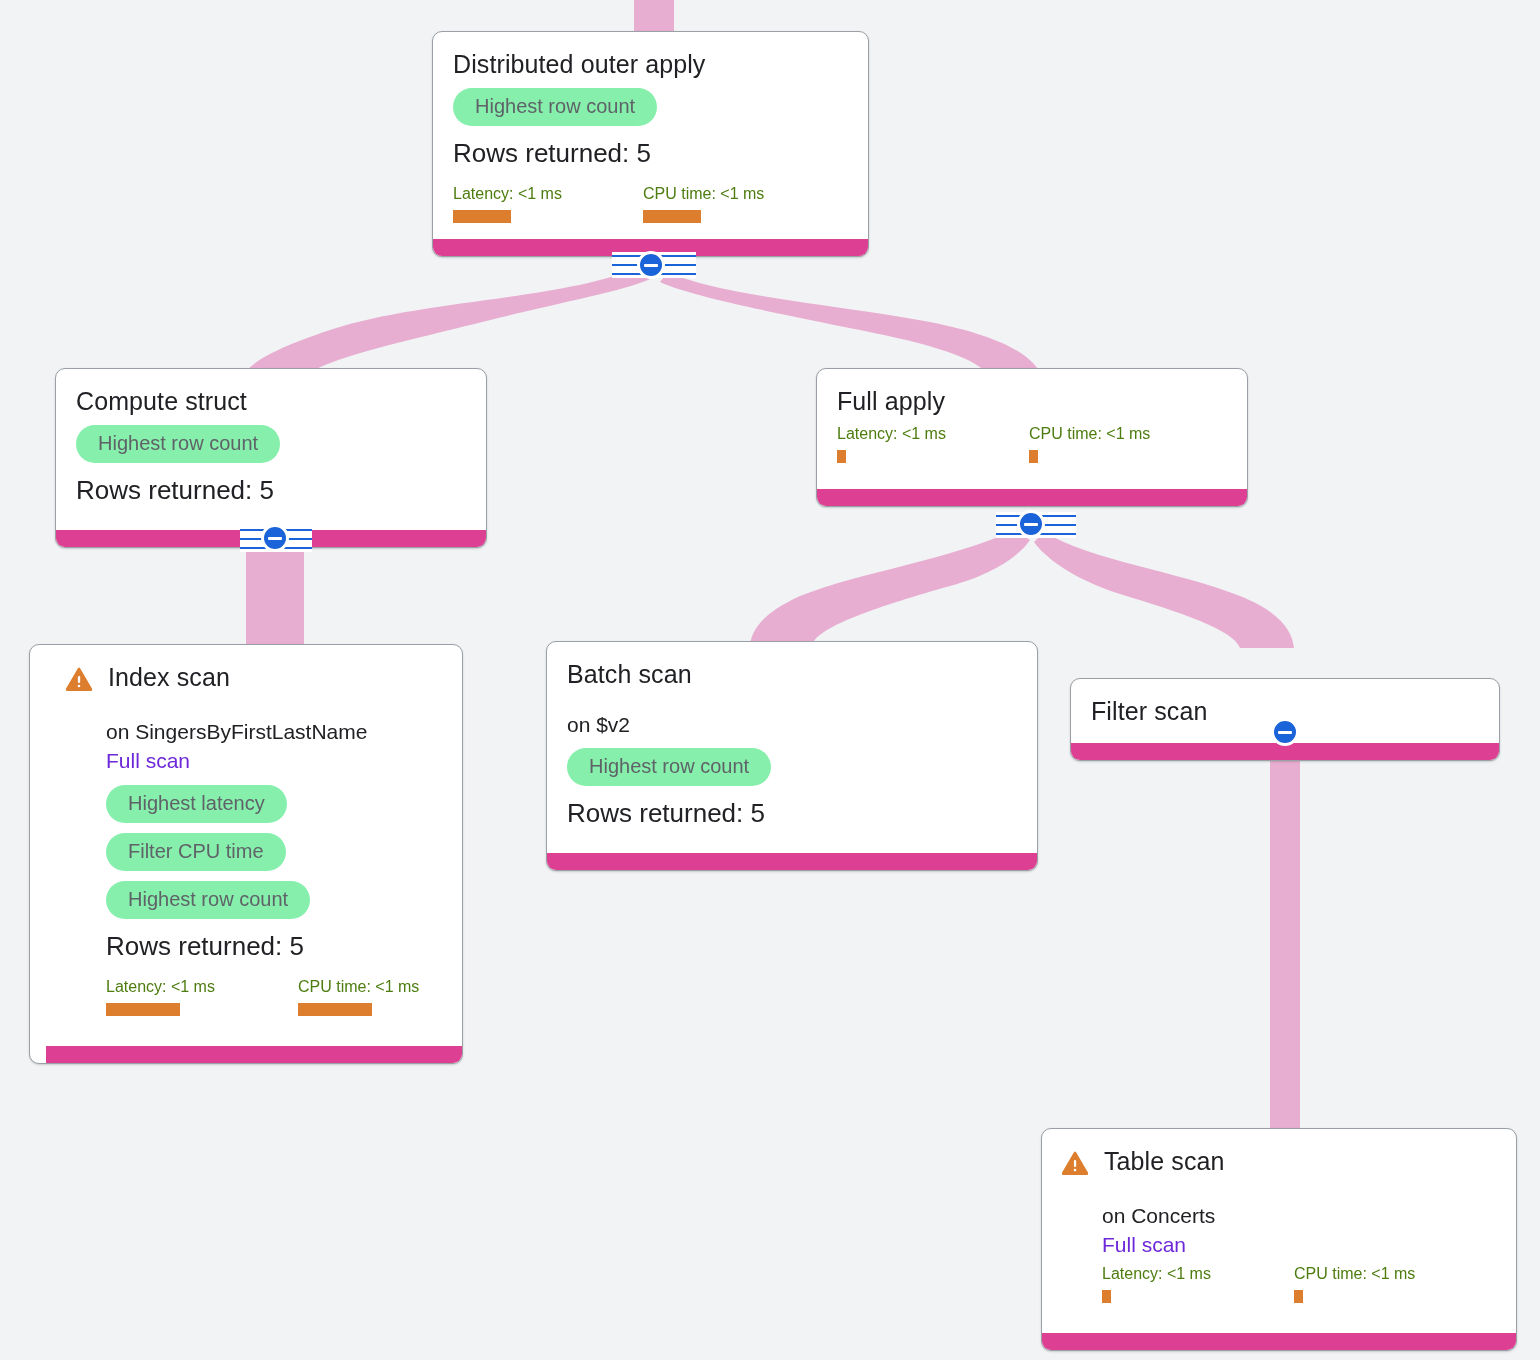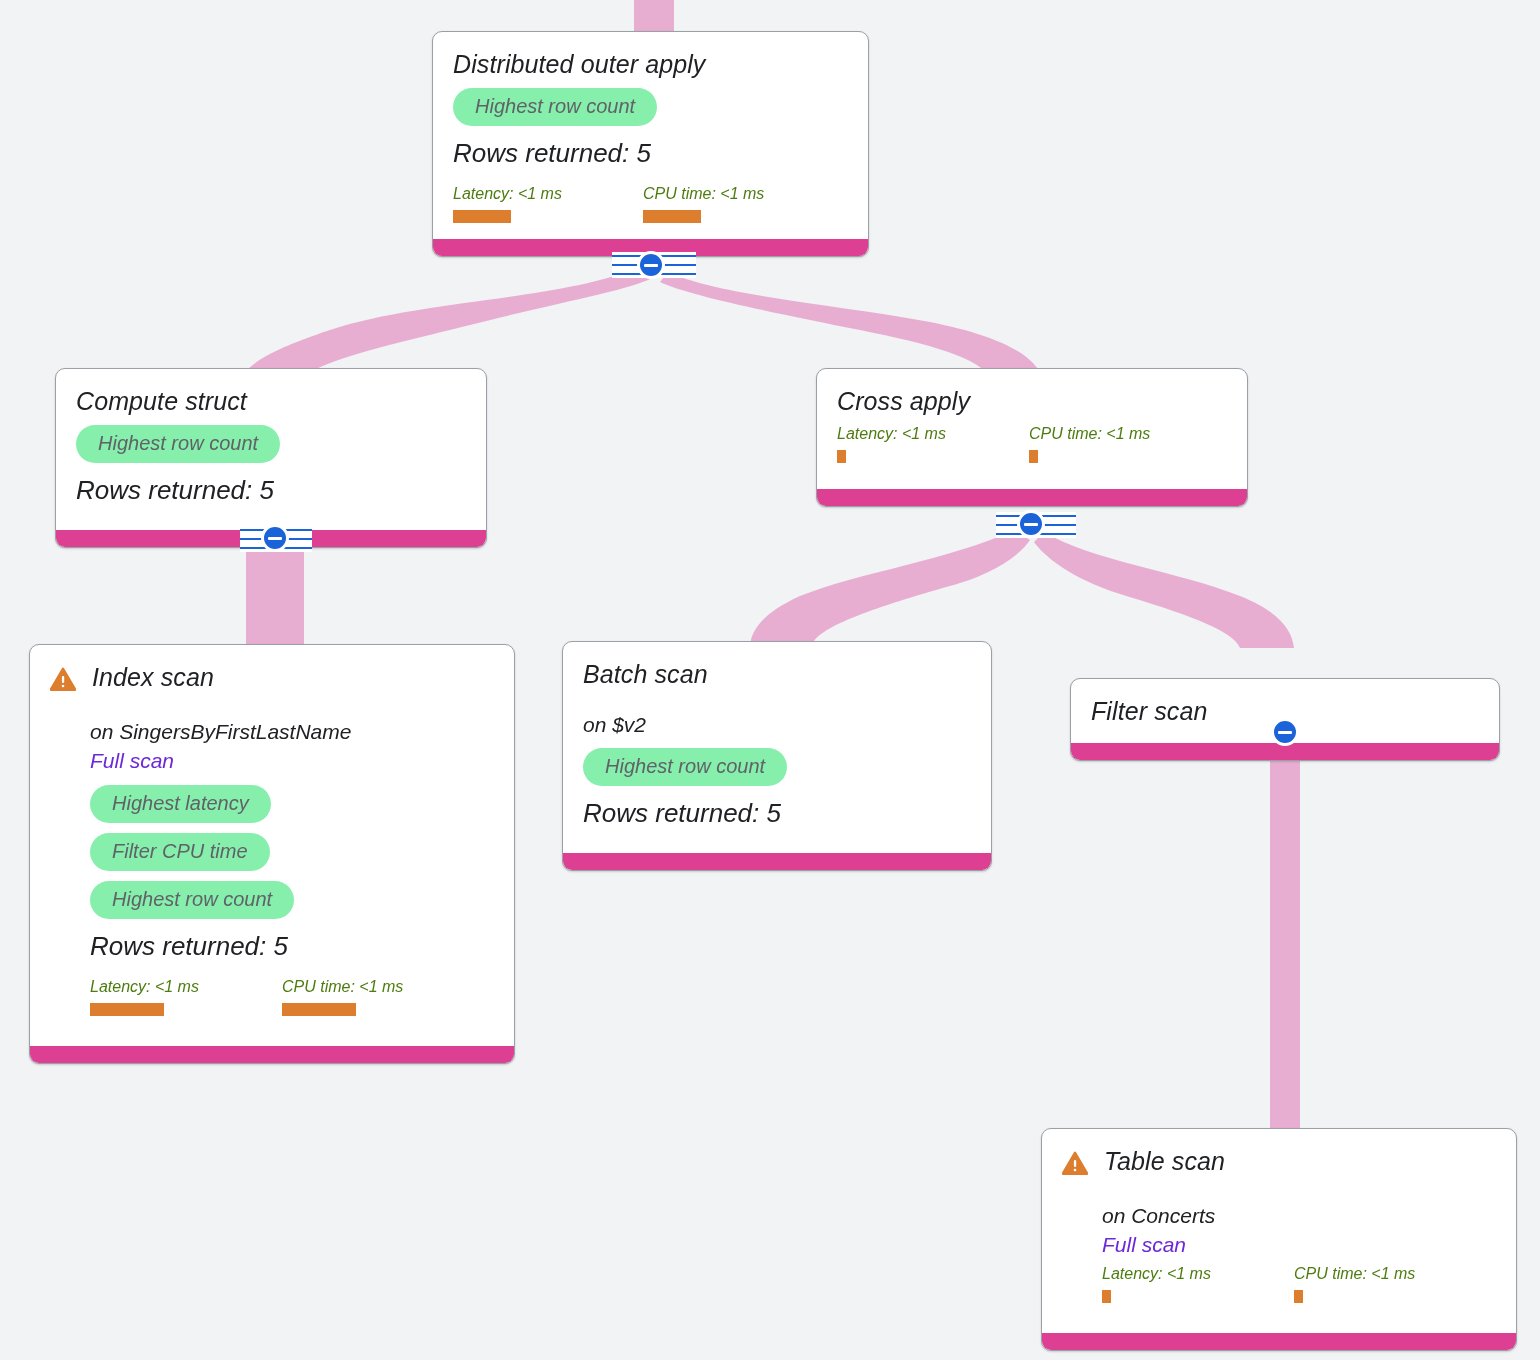--- a/index.html
+++ b/index.html
@@ -2,21 +2,21 @@
 <html><head>
 <meta charset="utf-8">
 <style>
   * { box-sizing: border-box; margin: 0; padding: 0; }
   html, body {
     width: 1540px; height: 1360px;
     background: #f1f3f4;
     font-family: "Liberation Sans", sans-serif;
     overflow: hidden;
   }
-  #canvas { position: relative; width: 1540px; height: 1360px; font-style: italic; }
+  #canvas { position: relative; width: 1540px; height: 1360px; }
   #edges { position: absolute; left: 0; top: 0; width: 1540px; height: 1360px; pointer-events: none; }
 
   .node {
     position: absolute;
     background: #ffffff;
     border: 1px solid #9aa0a6;
     border-radius: 10px;
     box-shadow: 0 1px 2px rgba(60,64,67,.22);
     overflow: hidden;
     display: flex;
@@ -173,21 +173,21 @@
   <div class="toggle-lines white-bg" style="left:240px; top:526px; width:72px;">
       <i></i>
       <i></i>
       <i></i>
     </div>
   <div class="toggle" style="left:261px; top:524px;"></div>
 
   <div class="node" style="left:816px; top:368px; width:432px;">
     <div class="node-body">
       <div class="title-row">
-        <div class="node-title">Cross apply</div>
+        <div class="node-title">Full apply</div>
       </div>
       <div class="metrics" style="margin-top:10px; margin-bottom:10px;">
         <div class="metric" style="width:192px;">
           <div class="metric-label">Latency: &lt;1 ms</div>
           <div class="metric-bar" style="width:9px;"></div>
         </div>
         <div class="metric">
           <div class="metric-label">CPU time: &lt;1 ms</div>
           <div class="metric-bar" style="width:9px;"></div>
         </div>
@@ -195,21 +195,21 @@
     </div>
     <div class="node-accent"></div>
   </div>
   <div class="toggle-lines white-bg" style="left:996px; top:512px; width:80px;">
       <i></i>
       <i></i>
       <i></i>
     </div>
   <div class="toggle" style="left:1017px; top:510px;"></div>
 
-  <div class="node has-warn" style="left:29px; top:644px; width:486px;">
+  <div class="node has-warn" style="left:29px; top:644px; width:434px;padding-left:16px;">
     <div class="node-body">
       <div class="title-row">
         <span class="warn-icon">
           <svg width="26" height="24" viewBox="0 0 26 24">
             <path d="M13 1.6 L25 22 Q25.6 23 24.4 23 L1.6 23 Q0.4 23 1 22 Z" fill="#dd7e2e" stroke="#dd7e2e" stroke-width="2.2" stroke-linejoin="round"></path>
             <rect x="11.9" y="9" width="2.3" height="7" rx="1.1" fill="#ffffff"></rect>
             <circle cx="13" cy="19" r="1.3" fill="#ffffff"></circle>
           </svg>
         </span>
         <div class="node-title">Index scan</div>
@@ -231,21 +231,21 @@
           <div class="metric">
             <div class="metric-label">CPU time: &lt;1 ms</div>
             <div class="metric-bar" style="width:74px;"></div>
           </div>
         </div>
       </div>
     </div>
     <div class="node-accent"></div>
   </div>
 
-  <div class="node" style="left:562px; top:641px; width:430px;">
+  <div class="node" style="left:546px; top:641px; width:492px;">
     <div class="node-body">
       <div class="title-row">
         <div class="node-title">Batch scan</div>
       </div>
       <div class="subline">on $v2</div>
       <div class="badge-stack">
         <span class="badge">Highest row count</span>
       </div>
       <div class="rows" style="margin-bottom:8px;">Rows returned: 5</div>
     </div>

